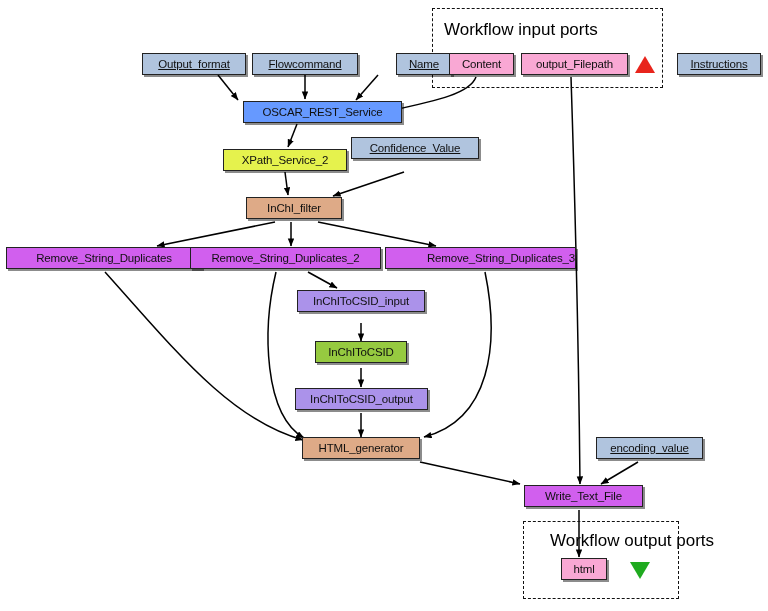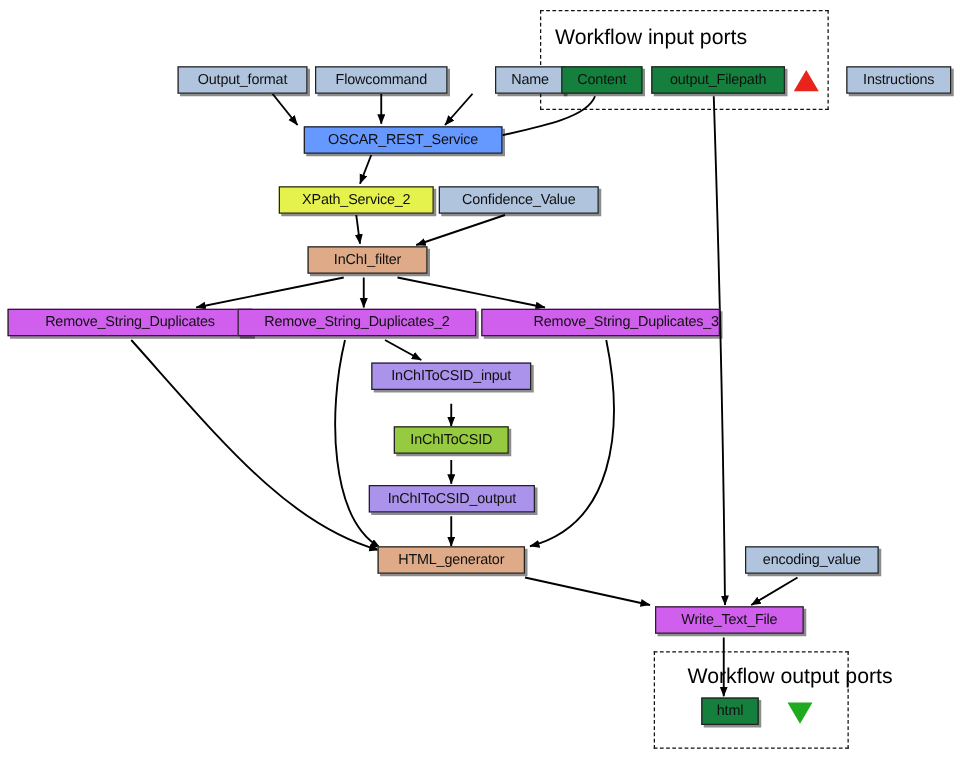--- a/index.html
+++ b/index.html
@@ -32,28 +32,28 @@
     box-shadow: 2px 2px 0 rgba(0,0,0,0.45);
     display: flex;
     align-items: center;
     justify-content: center;
     font-size: 11.5px;
     color: #101010;
     white-space: nowrap;
     letter-spacing: -0.15px;
     height: 22px;
   }
-  .n-param   { background: #b0c4de; }
+  .n-param   { background: #b0c4de; text-decoration: underline; }
   .n-service { background: #6699ff; margin-left: 17px; }
   .n-xpath   { background: #e5f24d; }
   .n-filter  { background: #deaa87; }
   .n-dup     { background: #d15fee; }
   .n-io      { background: #ab92ea; }
   .n-local   { background: #96ca40; }
-  .n-port    { background: #15803d; }
+  .n-port    { background: #f9a8d4; }
 
   .portbox {
     position: absolute;
     box-sizing: border-box;
     border: 1px dashed #111111;
     background: transparent;
   }
   .portbox-title {
     position: absolute;
     font-family: Liberation Sans, sans-serif;
@@ -145,21 +145,21 @@
   <div class="node n-port" style="left:449px; top:53px; width:65px;">Content</div>
 
   <div class="node n-port" style="left:521px; top:53px; width:107px;">output_Filepath</div>
 
   <div class="tri tri-up" style="left:635px; top:56px;"></div>
 
   <div class="node n-service" style="left:226px; top:101px; width:159px;">OSCAR_REST_Service</div>
 
   <div class="node n-xpath" style="left:223px; top:149px; width:124px;">XPath_Service_2</div>
 
-  <div class="node n-param" style="left:351px; top:149px; width:128px;">Confidence_Value</div>
+  <div class="node n-param" style="left:351px; top:137px; width:128px;">Confidence_Value</div>
 
   <div class="node n-filter" style="left:246px; top:197px; width:96px;">InChI_filter</div>
 
   <div class="node n-dup" style="left:6px; top:247px; width:196px;">Remove_String_Duplicates</div>
 
   <div class="node n-dup" style="left:190px; top:247px; width:191px;">Remove_String_Duplicates_2</div>
 
   <div class="node n-dup" style="left:385px; top:247px; width:191px;padding-left:41px;">Remove_String_Duplicates_3</div>
 
   <div class="node n-io" style="left:297px; top:290px; width:128px;">InChIToCSID_input</div>

